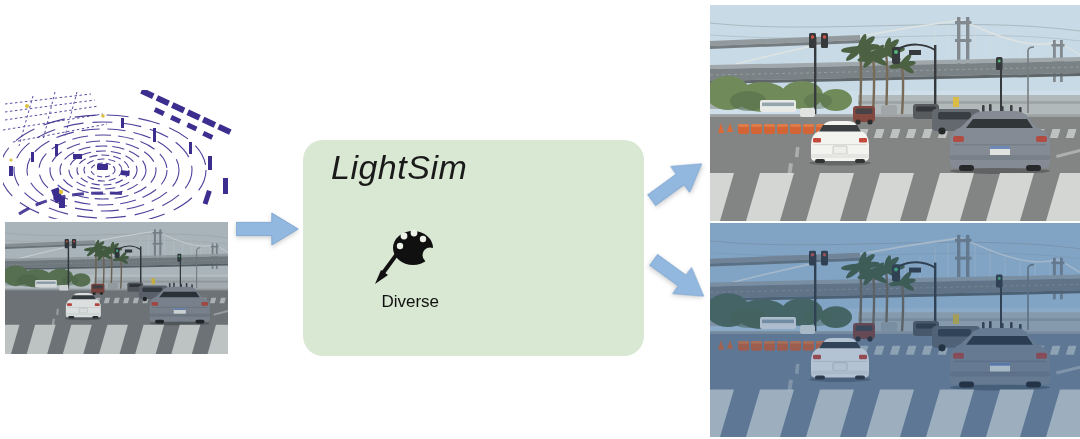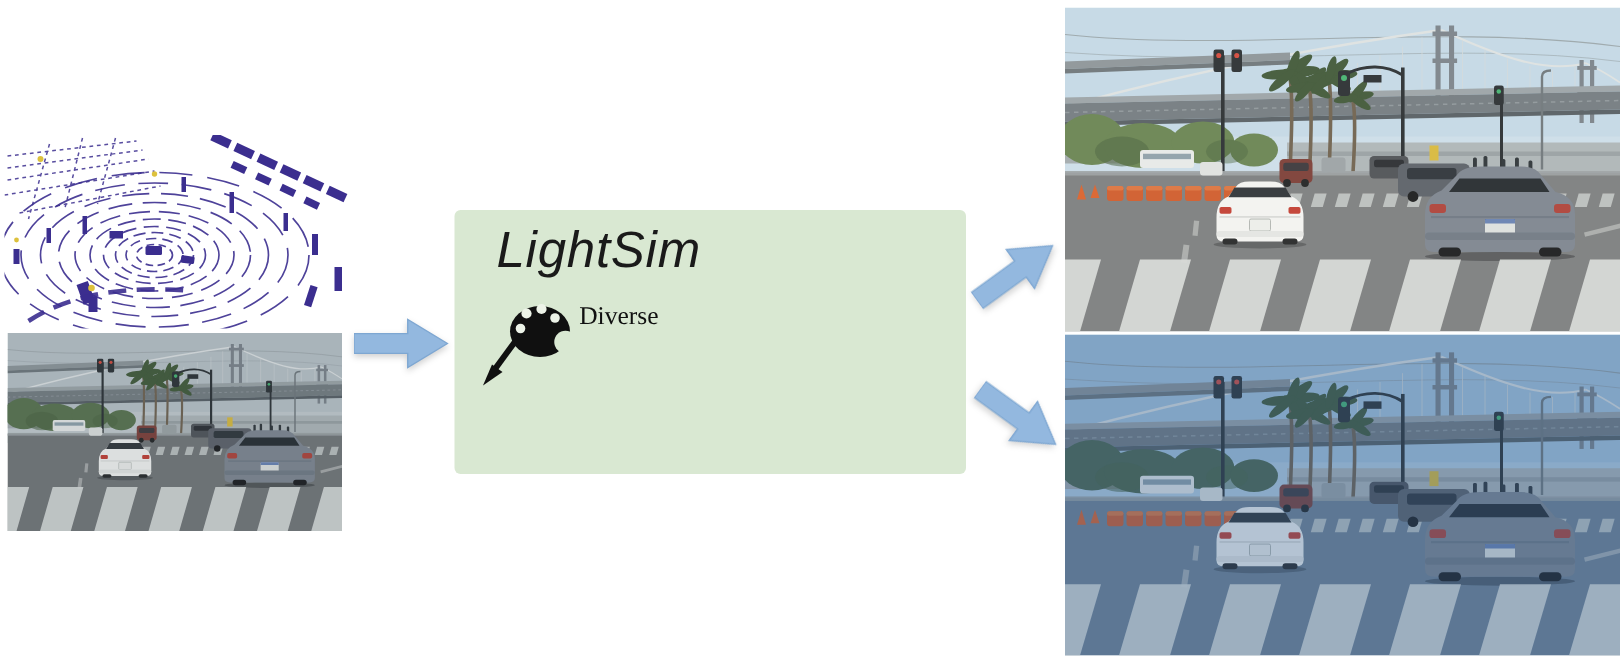--- a/index.html
+++ b/index.html
@@ -16,26 +16,26 @@
 
   
   .photo--input{--sky:#b7c1c7; --road:#6f7376; --tree:#55704c;
                 --tint:rgba(125,135,138,0.12); --shade-op:0.03; --barrier-op:0;}
   .photo--day  {--sky:#c3d9e8; --road:#7a7d7f; --tree:#678351;
                 --tint:rgba(255,243,214,0.07); --shade-op:0;    --barrier-op:1;}
   .photo--dusk {--sky:#a5c5df; --road:#6d8094; --tree:#49644d;
                 --tint:rgba(74,118,172,0.30);  --shade-op:0.06; --barrier-op:1;}
 
   
-  .lightsim-box{position:absolute;left:303px;top:140px;width:341px;height:176px;
-                background:var(--box-background,#d9e8d2);border-radius:4px;}
+  .lightsim-box{position:absolute;left:303px;top:140px;width:341px;height:216px;
+                background:var(--box-background,#d9e8d2);border-radius:20px;}
   .box-title{position:absolute;left:28px;top:8px;font-style:italic;font-size:34px;
              letter-spacing:0.5px;color:#1a1a1a;}
-  .feature{position:absolute;top:54px;height:118px;display:flex;flex-direction:row;
-           align-items:flex-start;justify-content:flex-end;font-family:Liberation Serif, serif;}
+  .feature{position:absolute;top:54px;height:118px;display:flex;flex-direction:column;
+           align-items:flex-end;justify-content:flex-end;}
   .feature .f-icon{display:flex;align-items:flex-end;justify-content:center;}
   .feature .f-label{margin-top:7px;font-size:17px;color:#101010;white-space:nowrap;}
   .feat-1{left:36px;width:100px;}
   .feat-2{left:126px;width:112px;}
   .feat-3{left:232px;width:100px;}
 
   
   .arrow{position:absolute;}
   .arrow svg{display:block;filter:drop-shadow(0 2px 2px rgba(0,0,0,0.18));}
   .arrow-in{left:236px;top:209px;width:66px;height:40px;}

